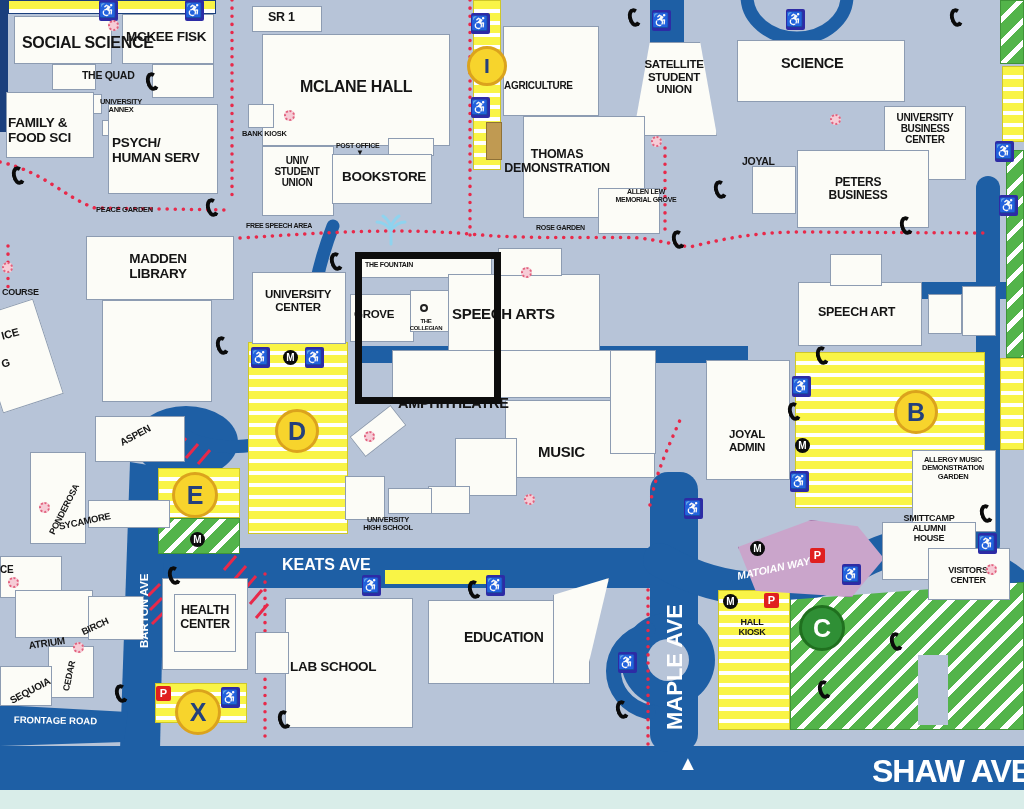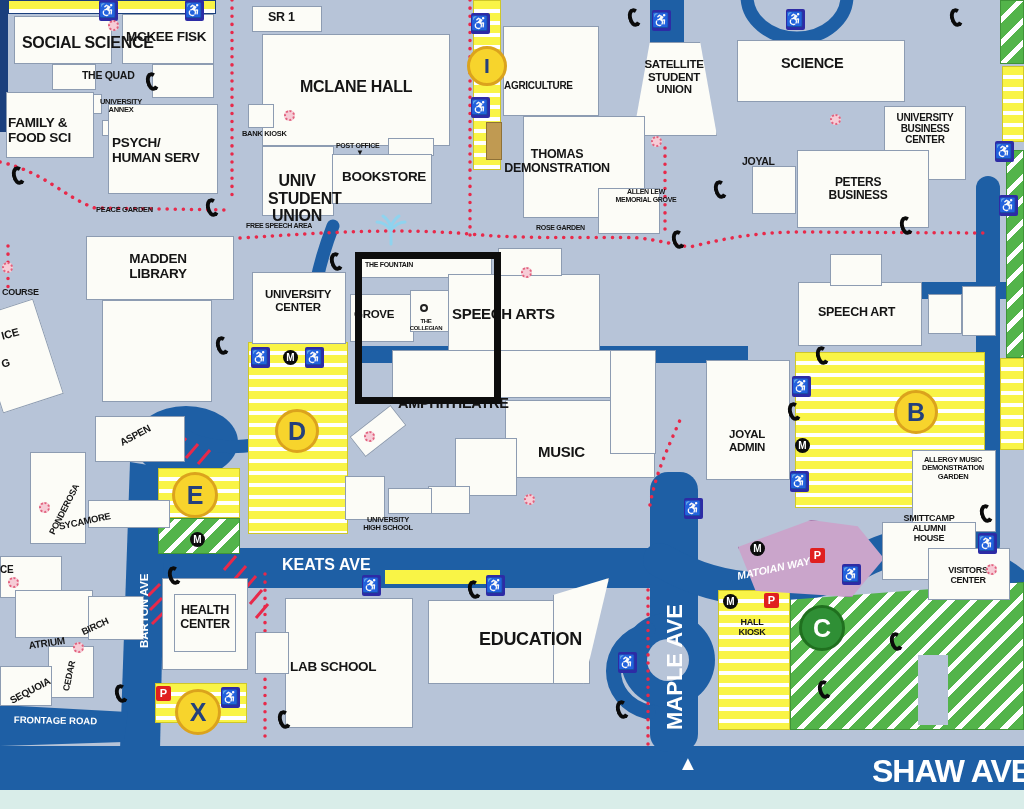--- a/index.html
+++ b/index.html
@@ -169,21 +169,21 @@
   <div class="lb c" style="left:86px;top:98px;width:70px;font-size:7.5px">UNIVERSITY
 ANNEX</div>
   <div class="lb" style="left:8px;top:116px;font-size:13.5px">FAMILY &amp;
 FOOD SCI</div>
   <div class="lb" style="left:112px;top:136px;font-size:13.5px">PSYCH/
 HUMAN SERV</div>
   <div class="lb" style="left:96px;top:206px;font-size:7.5px">PEACE GARDEN</div>
   <div class="lb" style="left:268px;top:11px;font-size:12.5px">SR 1</div>
   <div class="lb" style="left:300px;top:78px;font-size:16px">MCLANE HALL</div>
   <div class="lb" style="left:242px;top:130px;font-size:7.5px">BANK KIOSK</div>
-  <div class="lb c" style="left:268px;top:172px;width:58px;font-size:16px">UNIV
+  <div class="lb c" style="left:268px;top:155px;width:58px;font-size:10px">UNIV
 STUDENT
 UNION</div>
   <div class="lb" style="left:336px;top:142px;font-size:7px">POST OFFICE</div>
   <div class="lb" style="left:356px;top:149px;font-size:8px">▼</div>
   <div class="lb" style="left:342px;top:170px;font-size:13.5px">BOOKSTORE</div>
   <div class="lb" style="left:246px;top:222px;font-size:7px">FREE SPEECH AREA</div>
   <div class="lb" style="left:504px;top:80px;font-size:10px">AGRICULTURE</div>
   <div class="lb c" style="left:634px;top:58px;width:80px;font-size:11.5px">SATELLITE
 STUDENT
 UNION</div>
@@ -219,21 +219,21 @@
 DEMONSTRATION
 GARDEN</div>
   <div class="lb c" style="left:896px;top:514px;width:66px;font-size:9px">SMITTCAMP
 ALUMNI
 HOUSE</div>
   <div class="lb c" style="left:930px;top:566px;width:76px;font-size:9px">VISITORS
 CENTER</div>
   <div class="lb c" style="left:176px;top:604px;width:58px;font-size:12.5px">HEALTH
 CENTER</div>
   <div class="lb" style="left:290px;top:660px;font-size:13.5px">LAB SCHOOL</div>
-  <div class="lb" style="left:479px;top:630px;font-size:18px">EDUCATION</div>
+  <div class="lb" style="left:464px;top:630px;font-size:14px">EDUCATION</div>
   <div class="lb c" style="left:722px;top:618px;width:60px;font-size:9px">HALL
 KIOSK</div>
   <div class="lb" style="left:118px;top:438px;font-size:10px;transform:rotate(-28deg)">ASPEN</div>
   <div class="lb" style="left:48px;top:532px;font-size:9px;transform:rotate(-63deg)">PONDEROSA</div>
   <div class="lb" style="left:58px;top:522px;font-size:9.5px;transform:rotate(-12deg)">SYCAMORE</div>
   <div class="lb" style="left:28px;top:640px;font-size:10px;transform:rotate(-8deg)">ATRIUM</div>
   <div class="lb" style="left:80px;top:628px;font-size:9.5px;transform:rotate(-25deg)">BIRCH</div>
   <div class="lb" style="left:62px;top:690px;font-size:9px;transform:rotate(-78deg)">CEDAR</div>
   <div class="lb" style="left:8px;top:696px;font-size:10px;transform:rotate(-28deg)">SEQUOIA</div>
   <div class="lb" style="left:2px;top:288px;font-size:9px">COURSE</div>

